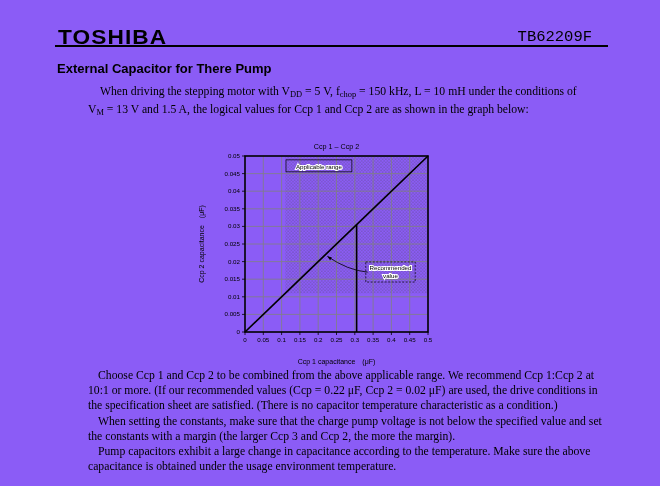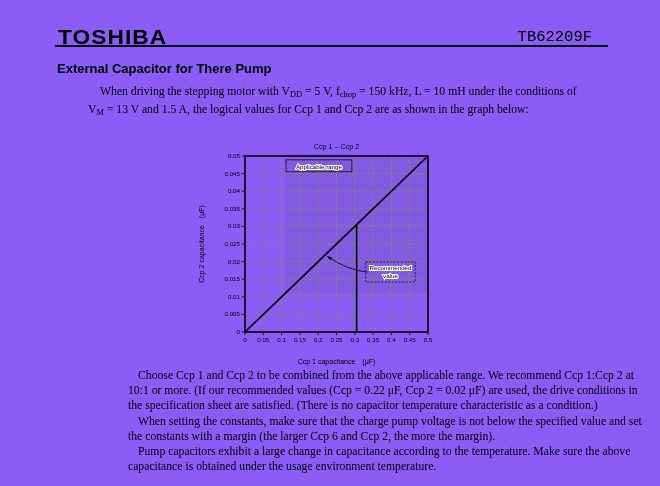--- a/index.html
+++ b/index.html
@@ -11,21 +11,21 @@
   .docnum{position:absolute;right:68px;top:28px;
         font-family:Liberation Mono, monospace;font-size:15.5px;}
   .rule{position:absolute;left:55px;right:52px;top:45px;height:2px;background:#000;}
   .section-title{position:absolute;left:57px;top:61px;margin:0;
         font-family:"Liberation Sans",sans-serif;font-size:13px;font-weight:bold;}
   .intro{position:absolute;left:88px;top:84px;width:500px;margin:0;
         font-size:11.7px;line-height:16px;text-indent:12px;}
   sub{font-size:0.72em;vertical-align:-0.18em;}
   .chart-wrap{position:absolute;left:193px;top:136px;width:250px;height:236px;}
   .bottom-text{position:absolute;left:88px;top:368px;width:517px;
-        font-size:11.7px;line-height:15.2px;margin-left:40px;}
+        font-size:11.7px;line-height:15.2px;}
   .bottom-text p{margin:0;text-indent:10px;}
 </style>
 </head>
 <body>
 
 <div class="page">
   <div class="logo">TOSHIBA</div>
   <div class="docnum">TB62209F</div>
   <div class="rule"></div>
   <h2 class="section-title">External Capacitor for There Pump</h2>
@@ -119,16 +119,16 @@
           <text x="47" y="22" text-anchor="end">0.05</text>
         </g>
         <text x="143.5" y="13" text-anchor="middle" font-family="Liberation Sans, sans-serif" font-size="7.2">Ccp 1 – Ccp 2</text>
         <text x="143.5" y="228" text-anchor="middle" font-family="Liberation Sans, sans-serif" font-size="7">Ccp 1 capacitance (μF)</text>
         <text x="11" y="108" text-anchor="middle" font-family="Liberation Sans, sans-serif" font-size="7" transform="rotate(-90 11 108)">Ccp 2 capacitance (μF)</text>
       </svg>
   </div>
 
   <div class="bottom-text">
     <p>Choose Ccp 1 and Ccp 2 to be combined from the above applicable range. We recommend Ccp 1:Ccp 2 at 10:1 or more. (If our recommended values (Ccp = 0.22 μF, Ccp 2 = 0.02 μF) are used, the drive conditions in the specification sheet are satisfied. (There is no capacitor temperature characteristic as a condition.)</p>
-    <p>When setting the constants, make sure that the charge pump voltage is not below the specified value and set the constants with a margin (the larger Ccp 6 and Ccp 2, the more the margin).</p>
+    <p>When setting the constants, make sure that the charge pump voltage is not below the specified value and set the constants with a margin (the larger Ccp 3 and Ccp 2, the more the margin).</p>
     <p>Pump capacitors exhibit a large change in capacitance according to the temperature. Make sure the above capacitance is obtained under the usage environment temperature.</p>
   </div>
 </div>
 
 </body></html>

